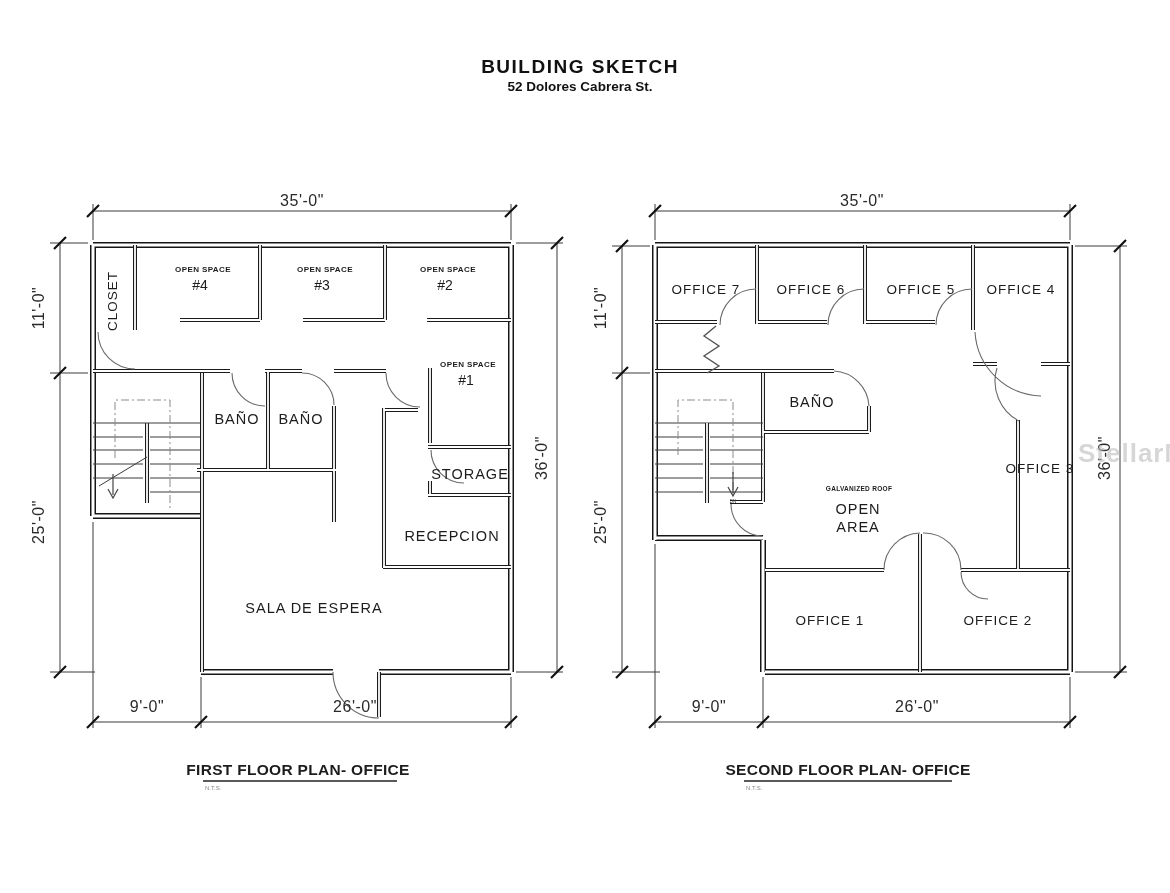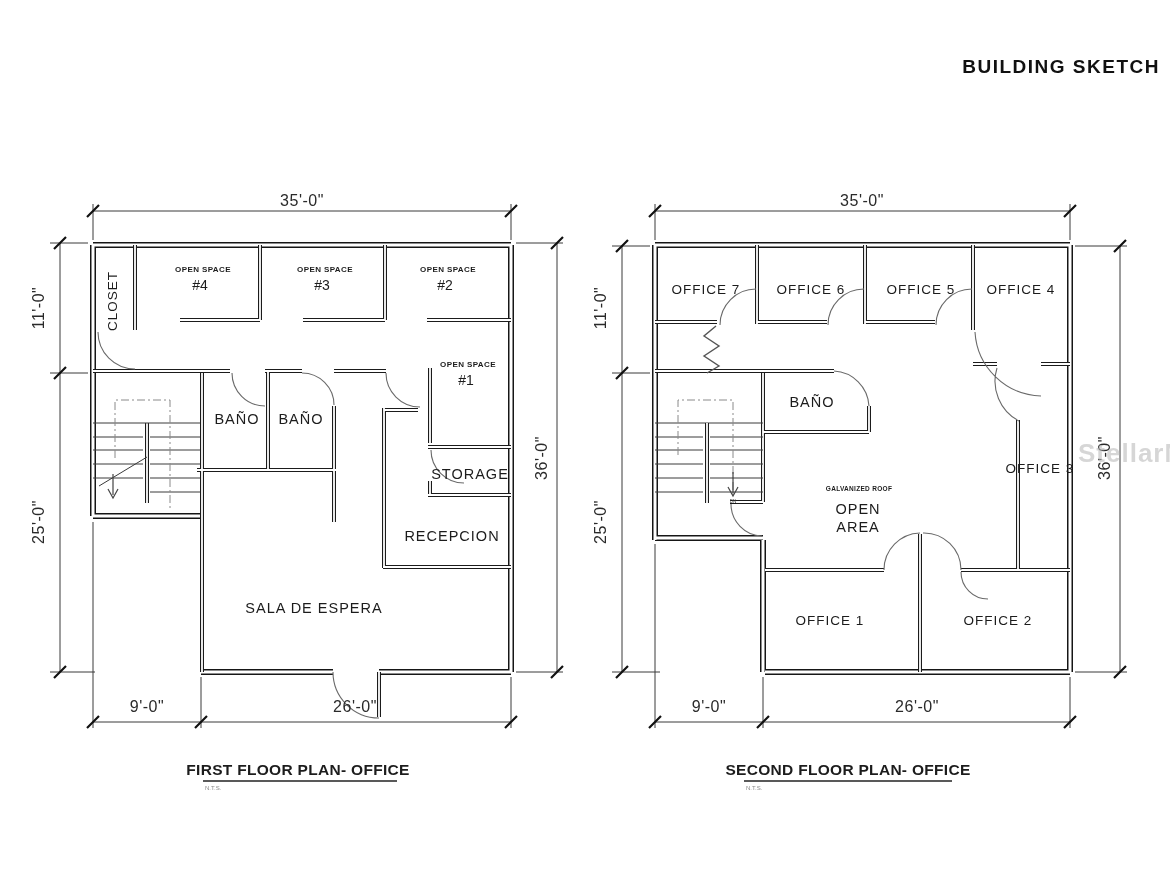--- a/index.html
+++ b/index.html
@@ -1,19 +1,19 @@
 <!DOCTYPE html>
 <html><head>
 <meta charset="utf-8">
 <style>
   html,body{margin:0;padding:0;background:#ffffff;}
   .page{position:relative;width:1170px;height:893px;background:#ffffff;overflow:hidden;
         font-family:"Liberation Sans",sans-serif;}
   .header{position:absolute;top:56px;left:0;width:1160px;text-align:center;color:#111;}
-  .header .title{font-size:19px;font-weight:bold;letter-spacing:1.5px;text-align:right;}
+  .header .title{font-size:19px;font-weight:bold;letter-spacing:1.5px;}
   .header .addr{font-size:13.5px;font-weight:bold;margin-top:1px;}
   svg{position:absolute;left:0;top:0;}
   svg text{fill:#1c1c1c;font-family:"Liberation Sans",sans-serif;}
   .w-outer{stroke:#161616;stroke-width:6;fill:none;}
   .w-outer-i{stroke:#ffffff;stroke-width:3;fill:none;}
   .w{stroke:#1b1b1b;stroke-width:4;fill:none;}
   .wi{stroke:#ffffff;stroke-width:1.8;fill:none;}
   .thin{stroke:#3a3a3a;stroke-width:1;fill:none;}
   .arc{stroke:#6a6a6a;stroke-width:1.1;fill:none;}
   .dash{stroke:#8a8a8a;stroke-width:1;fill:none;stroke-dasharray:8 3 2 3;}
@@ -32,20 +32,21 @@
   .dn{font-size:4.5px;fill:#444;}
   .wm{font-size:26px;font-weight:bold;fill:#bcbcbc;opacity:.6;letter-spacing:1px;}
 </style>
 </head>
 <body>
 
 <div class="page">
 
   <div class="header">
     <div class="title">BUILDING SKETCH</div>
+    <div class="addr">52 Dolores Cabrera St.</div>
   </div>
 
   <svg width="1170" height="893" viewBox="0 0 1170 893">
 
     <g>
 
       <path class="w-outer" d="M93 245 H511 M511 245 V672 M201 672 H333 M379 672 H511 M93 245 V516 M93 516 H202"></path>
       <path class="w-outer-i" d="M93 245 H511 M511 245 V672 M201 672 H333 M379 672 H511 M93 245 V516 M93 516 H202"></path>
 
       <path class="w" d="M202 373 V672 M93 371 H230 M265 371 H302 M334 371 H386 M135 245 V330

